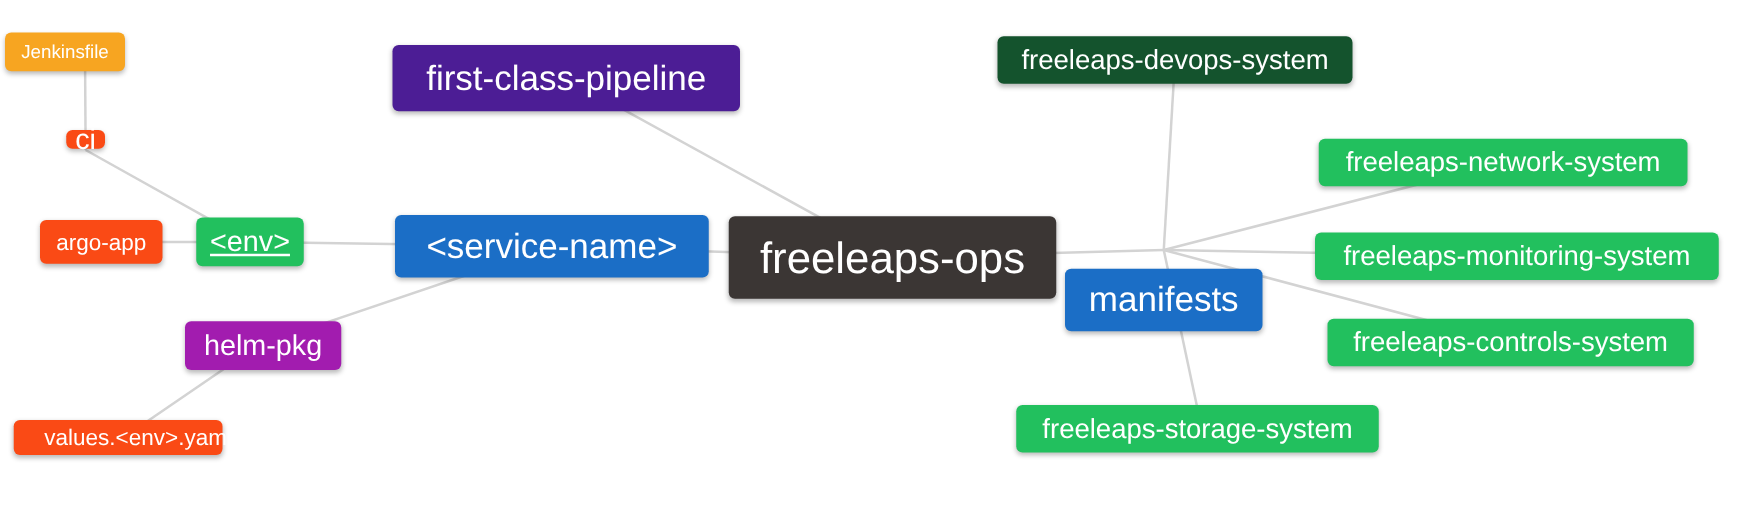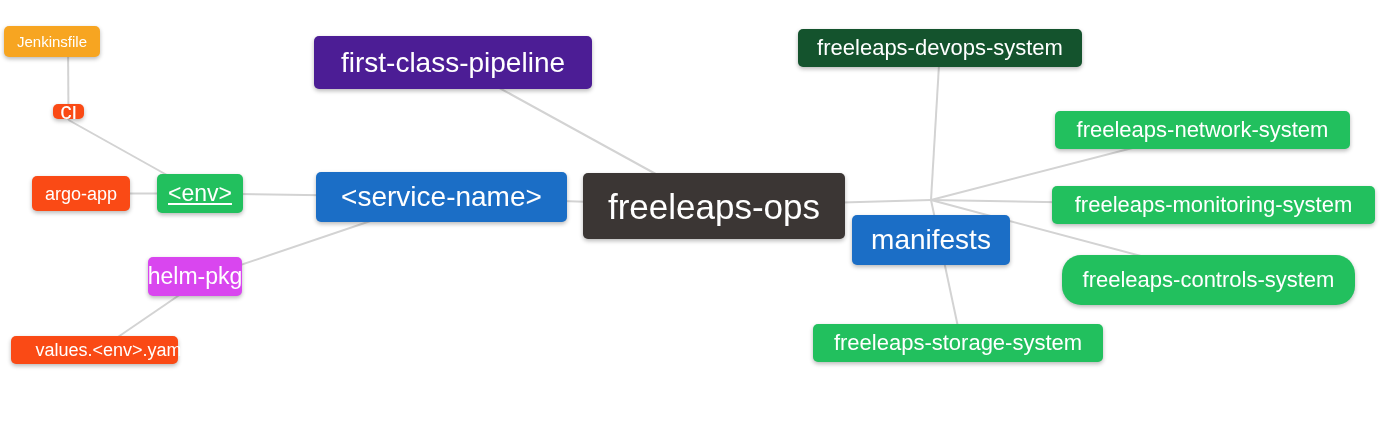--- a/index.html
+++ b/index.html
@@ -54,23 +54,23 @@
       <line x1="931" y1="200" x2="1213.5" y2="205" stroke="#d3d3d3" stroke-width="2"></line>
       <line x1="931" y1="200" x2="1208.5" y2="274" stroke="#d3d3d3" stroke-width="2"></line>
       <line x1="931" y1="200" x2="958" y2="327" stroke="#d3d3d3" stroke-width="2"></line>
     </svg>
 
 <div class="node" style="left: 583px; top: 173px; width: 262px; height: 66px; font-size: 35px; background: rgb(59, 54, 52);">freeleaps-ops</div>
     <div class="node" style="left: 314px; top: 36px; width: 278px; height: 53px; font-size: 28px; background: #4c1d95;">first-class-pipeline</div>
     <div class="node" style="left: 316px; top: 172px; width: 251px; height: 50px; font-size: 28px; background: rgb(27, 110, 198);">&lt;service-name&gt;</div>
     <div class="node" style="left: 852px; top: 175px; width: 158px; height: 50px; font-size: 28px; background: rgb(27, 110, 198); margin-top: 40px;">manifests</div>
     <div class="node" style="left: 157px; top: 174px; width: 86px; height: 39px; font-size: 23px; background: rgb(34, 192, 94); text-decoration: underline;">&lt;env&gt;</div>
-    <div class="node" style="left: 148px; top: 257px; width: 94px; height: 39px; font-size: 23px; background: #d946ef;">helm-pkg</div>
+    <div class="node" style="left: 148px; top: 257px; width: 125px; height: 39px; font-size: 23px; background: #a21caf;">helm-pkg</div>
     <div class="node" style="left: 53px; top: 104px; width: 31px; height: 15px; font-size: 23px; background: rgb(250, 74, 21);">ci</div>
     <div class="node" style="left: 32px; top: 176px; width: 98px; height: 35px; font-size: 18px; background: rgb(250, 74, 21);">argo-app</div>
     <div class="node" style="left: 11px; top: 336px; width: 167px; height: 28px; font-size: 18px; background: rgb(250, 74, 21); padding-left: 32px;">values.&lt;env&gt;.yaml</div>
     <div class="node" style="left: 4px; top: 26px; width: 96px; height: 31px; font-size: 15px; background: rgb(247, 165, 33);">Jenkinsfile</div>
     <div class="node" style="left: 798px; top: 29px; width: 284px; height: 38px; font-size: 22px; background: #14532d;">freeleaps-devops-system</div>
     <div class="node" style="left: 1055px; top: 111px; width: 295px; height: 38px; font-size: 22px; background: rgb(34, 192, 94); text-align: right;">freeleaps-network-system</div>
     <div class="node" style="left: 1052px; top: 186px; width: 323px; height: 38px; font-size: 22px; background: rgb(34, 192, 94);">freeleaps-monitoring-system</div>
-    <div class="node" style="left: 1062px; top: 255px; width: 293px; height: 50px; font-size: 22px; background: rgb(34, 192, 94); border-radius: 19px;">freeleaps-controls-system</div>
+    <div class="node" style="left: 1062px; top: 255px; width: 293px; height: 38px; font-size: 22px; background: rgb(34, 192, 94);">freeleaps-controls-system</div>
     <div class="node" style="left: 813px; top: 308px; width: 290px; height: 38px; font-size: 22px; background: rgb(34, 192, 94); margin-top: 16px;">freeleaps-storage-system</div>
   </div>
 
 </body></html>

